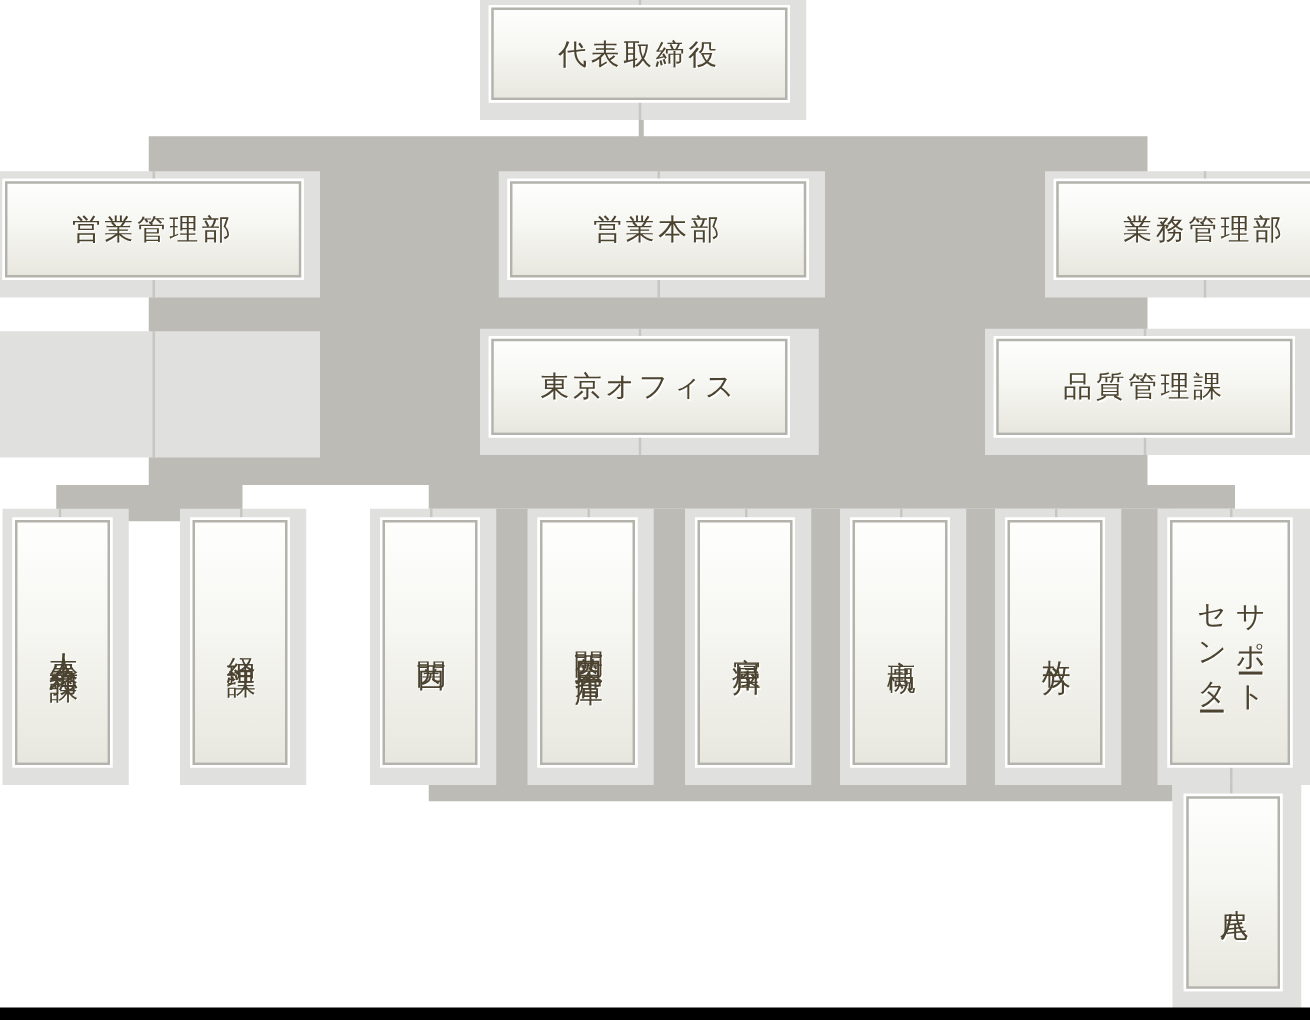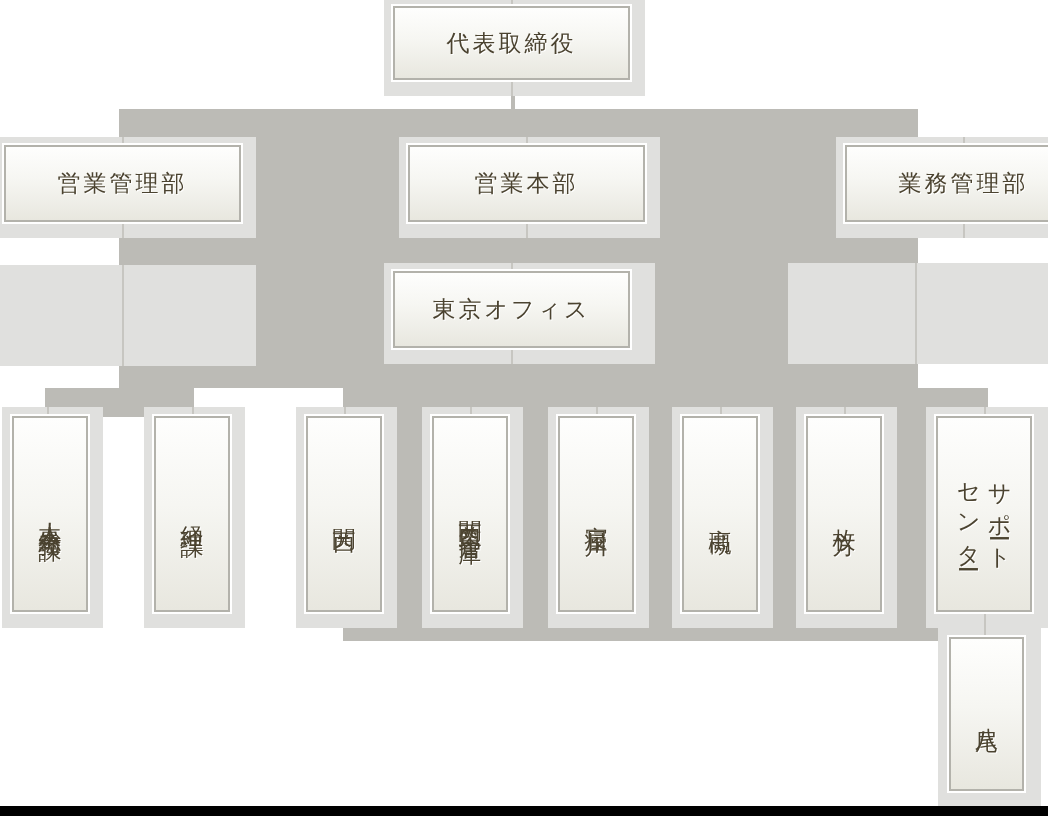--- a/index.html
+++ b/index.html
@@ -94,20 +94,25 @@
 <div class="node-outer h-node" style="left:384px; top:263px;padding-left:10px;">
   <div class="cline"></div>
   <div class="node-inner">
     <div class="node-face">
       <span class="label">東京オフィス</span>
     </div>
   </div>
 </div>
 <div class="node-outer h-node" style="left:788px; top:263px;">
   <div class="cline"></div>
+  <div class="node-inner">
+    <div class="node-face">
+      <span class="label">品質管理課</span>
+    </div>
+  </div>
 </div>
 
 <div class="node-outer v-node" style="left:2px;">
   <div class="cline top-only" style="left:45px;"></div>
   <div class="node-inner">
     <div class="node-face">
       <span class="label vertical">人事総務課</span>
     </div>
   </div>
 </div>

